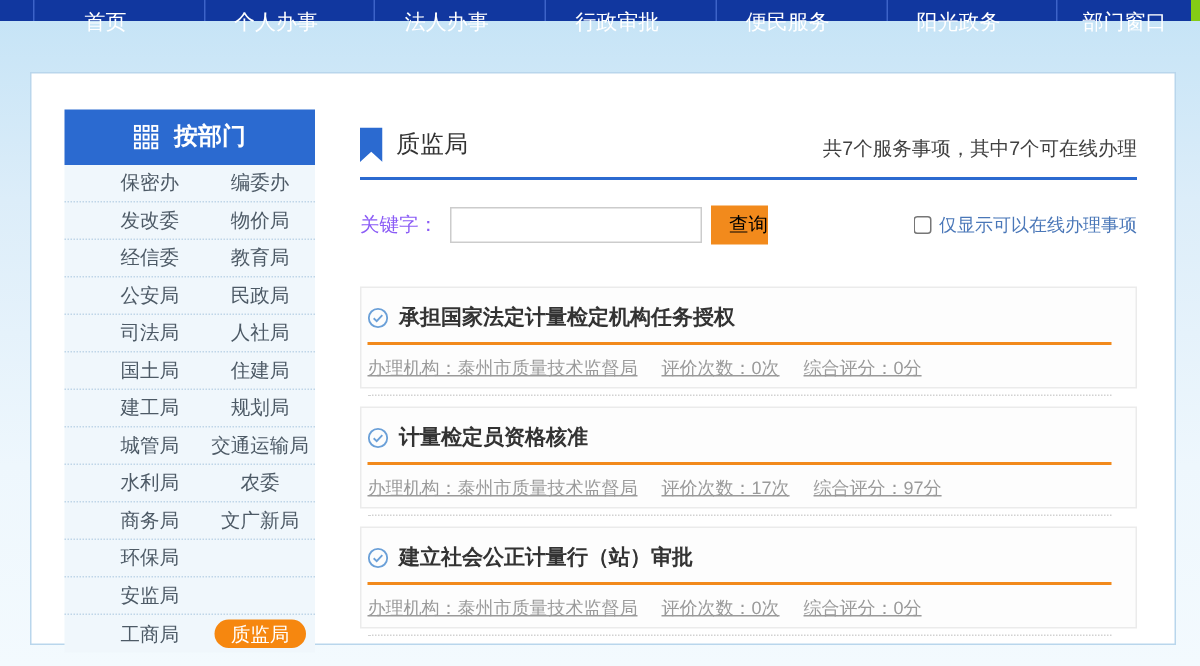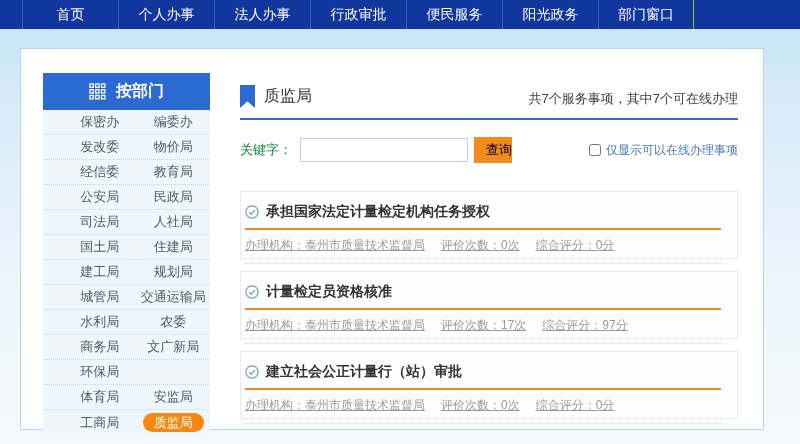--- a/index.html
+++ b/index.html
@@ -5,40 +5,41 @@
   * { margin: 0; padding: 0; box-sizing: border-box; }
   html, body { width: 800px; height: 444px; overflow: hidden; }
   body {
     font-family: "Liberation Sans", "DejaVu Sans", sans-serif;
     background: linear-gradient(180deg, #c4e3f6 0%, #dcedf9 30%, #eef7fd 70%, #f3fafe 100%);
     position: relative;
   }
 
   
   .topnav {
-    height: 29px;
+    height: 14px;
     background: #11379f;
     display: flex;
     padding-left: 22px;
+    gap: 18px;
   }
   .topnav .nav-item {
     width: 96px;
     line-height: 29px;
     text-align: center;
     color: #ffffff;
     font-size: 14px;
     border-left: 1px solid #3d63c8;
     cursor: pointer;
   }
-  .topnav .nav-item:last-child { border-right: 1px solid #84cc16; }
+  .topnav .nav-item:last-child { border-right: 6px solid #84cc16; }
 
   
   .panel {
     position: absolute;
-    left: 20px; right: 36px;
+    left: 20px; right: 16px;
     top: 48px; height: 382px;
     background: #ffffff;
     border: 1px solid #b9d6ec;
   }
 
   
   .sidebar {
     position: absolute;
     left: 22px; top: 24px;
     width: 167px;
@@ -104,21 +105,21 @@
     font-size: 13px;
     color: #404040;
   }
 
   .search-row {
     margin-top: 17px;
     display: flex;
     align-items: center;
     height: 26px;
   }
-  .search-label { font-size: 13px; color: #15803d; margin-right: 8px; }
+  .search-label { font-size: 13px; color: #8b5cf6; margin-right: 8px; }
   .search-input {
     width: 168px; height: 24px;
     border: 1px solid #ccc;
     background: #fff;
     font-size: 13px;
     padding: 0 6px;
     outline: none;
   }
   .search-btn {
     margin-left: 6px;
@@ -252,21 +253,20 @@
         <div class="sidebar-cell">农委</div>
       </div>
       <div class="sidebar-row">
         <div class="sidebar-cell">商务局</div>
         <div class="sidebar-cell">文广新局</div>
       </div>
       <div class="sidebar-row">
         <div class="sidebar-cell">环保局</div>
       </div>
       <div class="sidebar-row">
-        <div class="sidebar-cell">体育局</div>
         <div class="sidebar-cell">安监局</div>
       </div>
       <div class="sidebar-row">
         <div class="sidebar-cell">工商局</div>
         <div class="sidebar-cell">
           <span class="pill">质监局</span>
         </div>
       </div>
     </div>
   </div>

